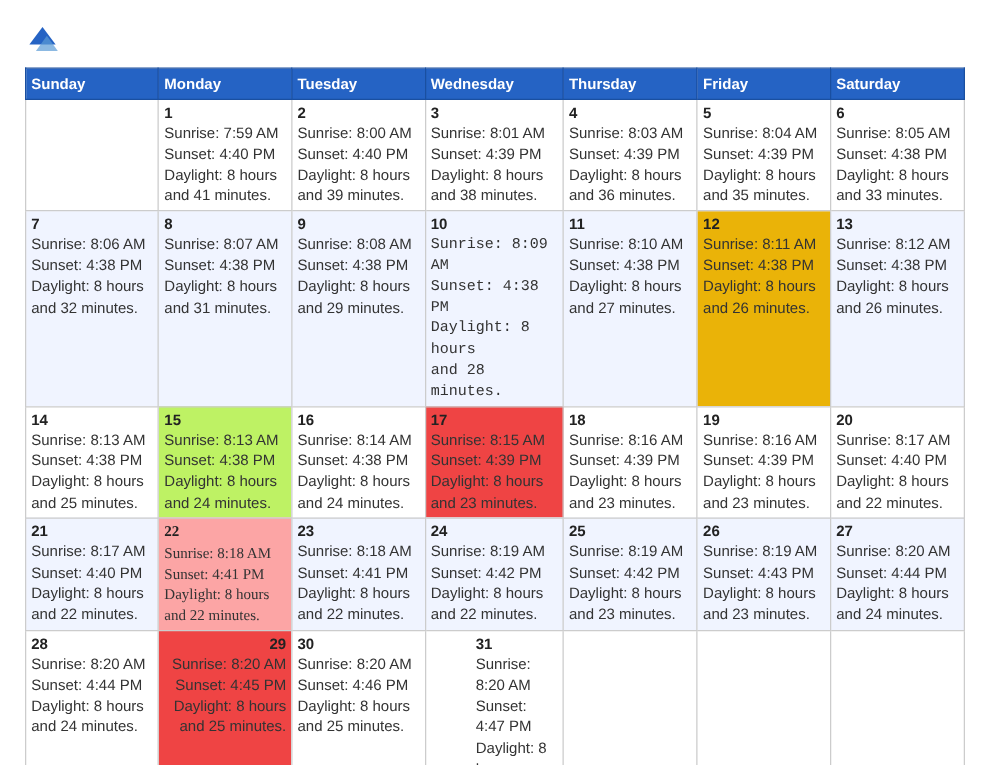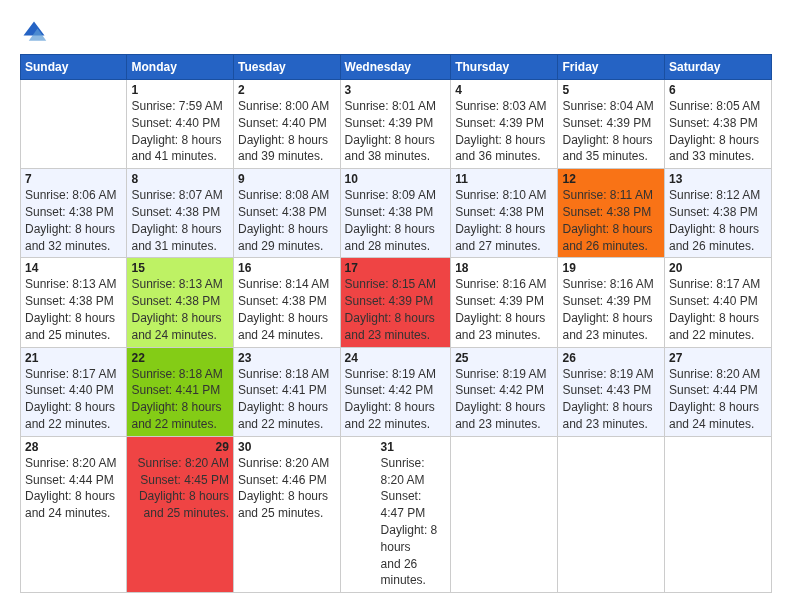--- a/index.html
+++ b/index.html
@@ -196,33 +196,33 @@
           </td>
           <td style="background: rgb(240, 244, 255);">
             <span class="day-number">9</span>
             <div class="day-info" style="white-space: pre-line;">Sunrise: 8:08 AM
 Sunset: 4:38 PM
 Daylight: 8 hours
 and 29 minutes.</div>
           </td>
           <td style="background: rgb(240, 244, 255);">
             <span class="day-number">10</span>
-            <div class="day-info" style="white-space: pre-line;">Sunrise: 8:09 AM
+            <div class="day-info" style="white-space: pre-line; font-family: Liberation Mono, monospace;">Sunrise: 8:09 AM
 Sunset: 4:38 PM
 Daylight: 8 hours
 and 28 minutes.</div>
           </td>
           <td style="background: rgb(240, 244, 255);">
             <span class="day-number">11</span>
             <div class="day-info" style="white-space: pre-line;">Sunrise: 8:10 AM
 Sunset: 4:38 PM
 Daylight: 8 hours
 and 27 minutes.</div>
           </td>
-          <td style="background: #f97316;">
+          <td style="background: #eab308;">
             <span class="day-number">12</span>
             <div class="day-info" style="white-space: pre-line;">Sunrise: 8:11 AM
 Sunset: 4:38 PM
 Daylight: 8 hours
 and 26 minutes.</div>
           </td>
           <td style="background: rgb(240, 244, 255);">
             <span class="day-number">13</span>
             <div class="day-info" style="white-space: pre-line;">Sunrise: 8:12 AM
 Sunset: 4:38 PM
@@ -282,21 +282,21 @@
           </td>
         </tr>
         <tr>
           <td style="background: rgb(240, 244, 255);">
             <span class="day-number">21</span>
             <div class="day-info" style="white-space: pre-line;">Sunrise: 8:17 AM
 Sunset: 4:40 PM
 Daylight: 8 hours
 and 22 minutes.</div>
           </td>
-          <td style="background: #84cc16;">
+          <td style="background: #fca5a5; font-family: Liberation Serif, serif;">
             <span class="day-number">22</span>
             <div class="day-info" style="white-space: pre-line;">Sunrise: 8:18 AM
 Sunset: 4:41 PM
 Daylight: 8 hours
 and 22 minutes.</div>
           </td>
           <td style="background: rgb(240, 244, 255);">
             <span class="day-number">23</span>
             <div class="day-info" style="white-space: pre-line;">Sunrise: 8:18 AM
 Sunset: 4:41 PM

